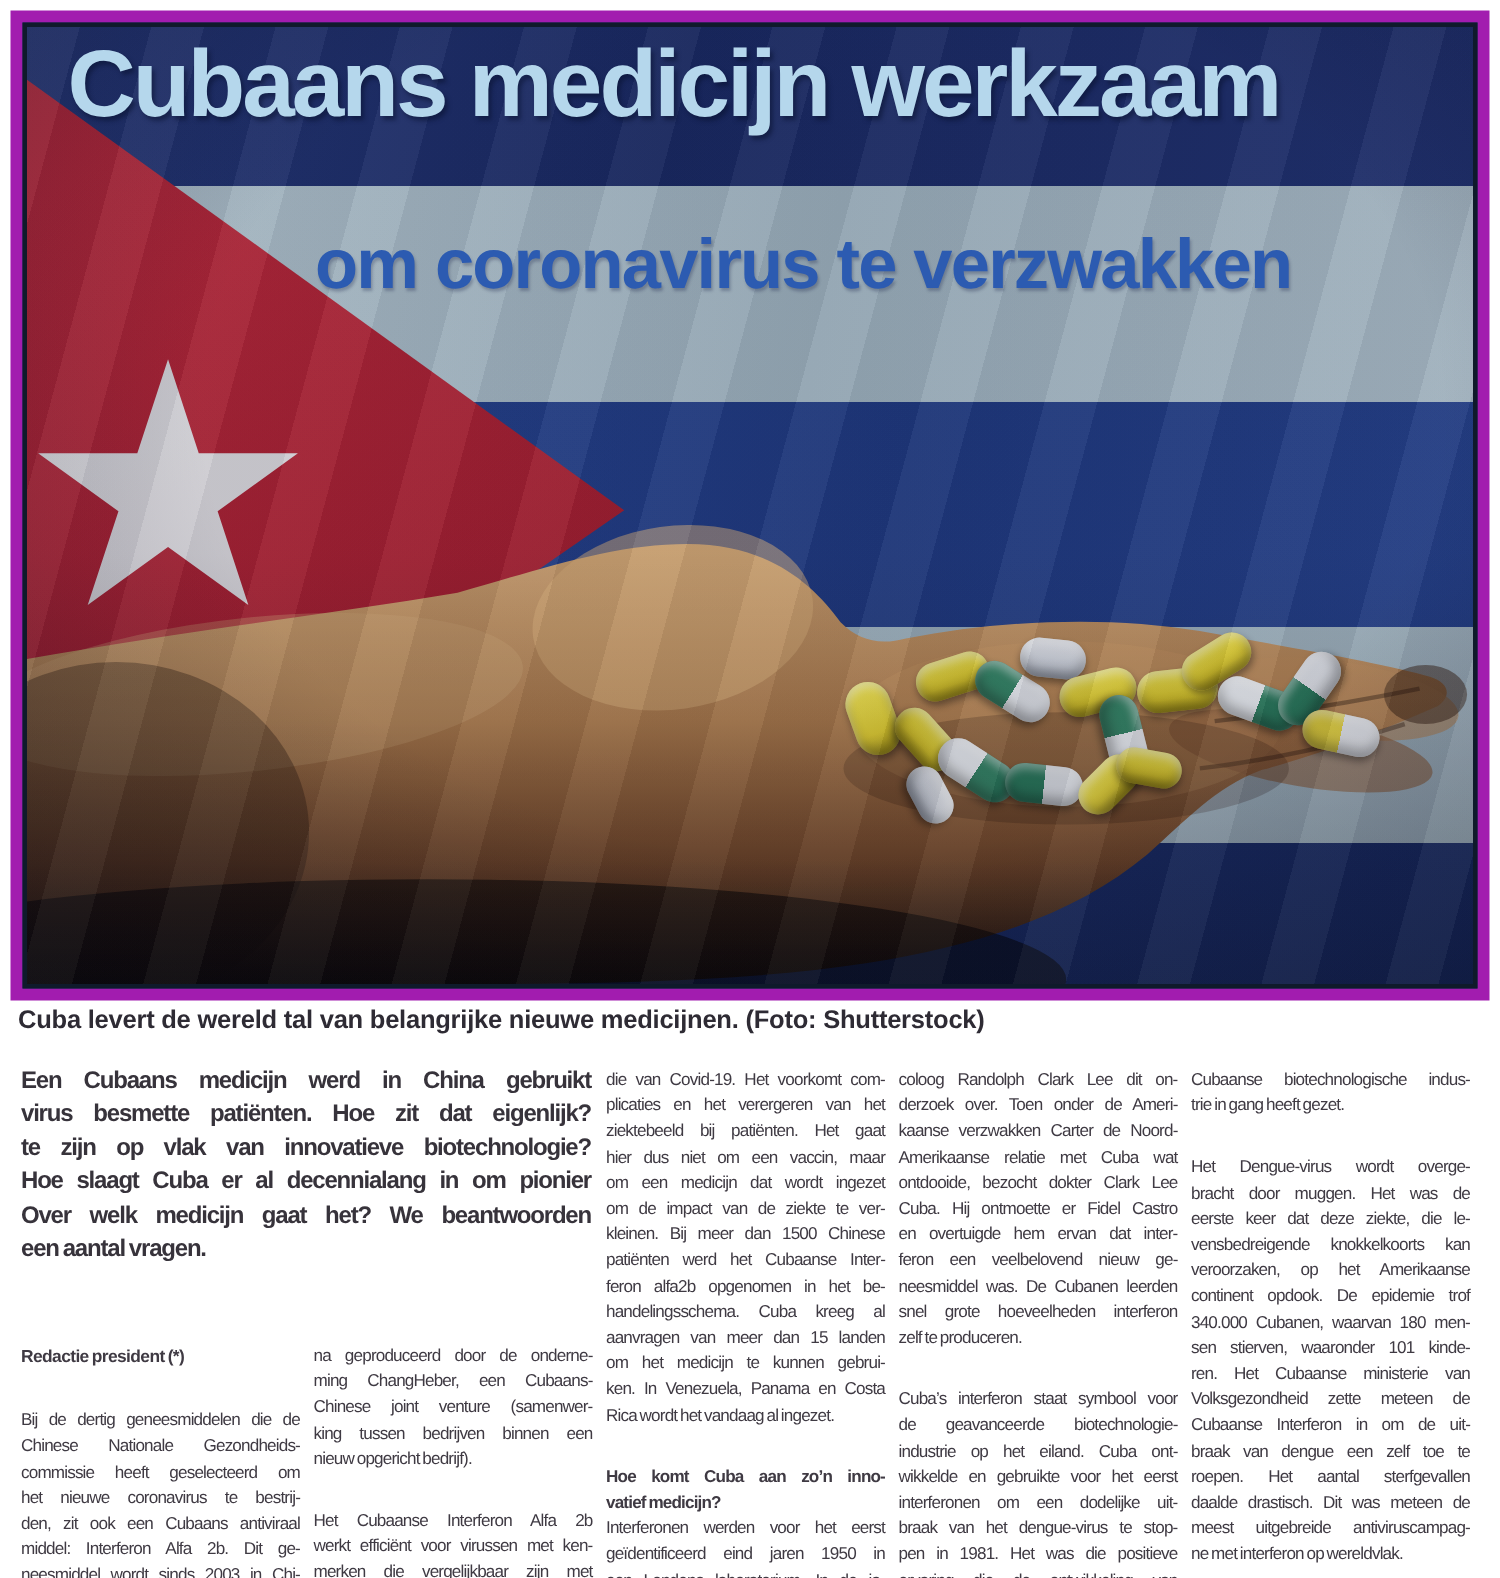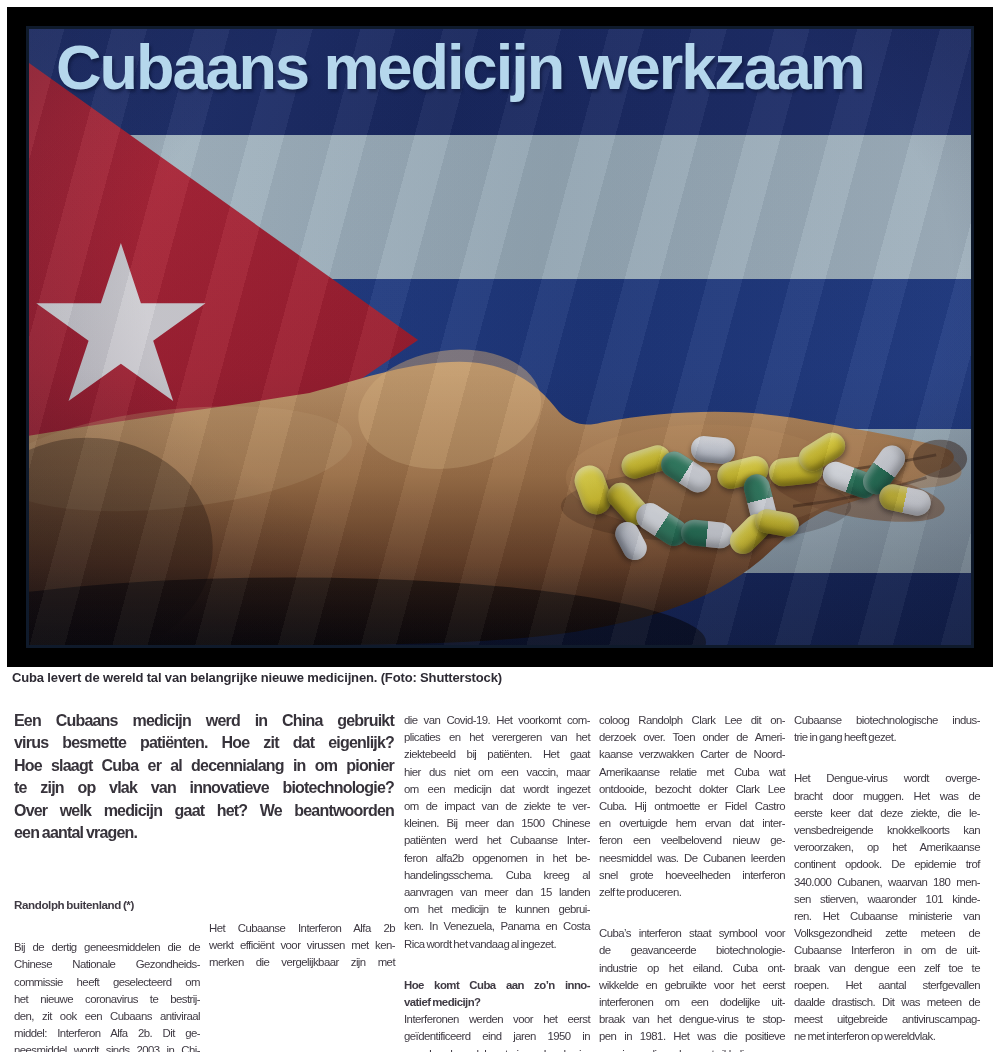--- a/index.html
+++ b/index.html
@@ -6,21 +6,21 @@
   html,body{margin:0;padding:0;}
   body{
     width:1000px;height:1052px;position:relative;overflow:hidden;
     background:#ffffff;
     font-family:"Liberation Sans","DejaVu Sans",sans-serif;
     -webkit-font-smoothing:antialiased;
   }
   
   .photo{
     position:absolute;left:7px;top:7px;width:986px;height:660px;
-    background:#000000;padding:19px;box-sizing:border-box;
+    background:#a21caf;padding:8px;box-sizing:border-box;
   }
   .photo-frame{
     position:relative;width:100%;height:100%;box-sizing:border-box;
     border:3px solid #0f1a2b;overflow:hidden;background:#1d2f6b;
   }
   .stripe{width:100%;}
   .stripe-1{height:106px;background:linear-gradient(105deg,#27397a 0%,#1a2a63 45%,#223372 100%);}
   .stripe-2{height:144px;background:linear-gradient(100deg,#b6c8d2,#9fb3bf 55%,#aec0cb);}
   .stripe-3{height:150px;background:linear-gradient(100deg,#2a4793,#203a80 60%,#27438d);}
   .stripe-4{height:144px;background:linear-gradient(100deg,#b2c4cf,#9bafbc 50%,#a9bcc7);}
@@ -54,21 +54,21 @@
     text-shadow:2px 3px 3px rgba(10,18,50,0.55);
   }
   .headline-2{
     position:absolute;left:192px;top:130px;white-space:nowrap;
     font-size:47px;font-weight:700;letter-spacing:-1.2px;color:#2c5bb1;
     text-shadow:1px 2px 2px rgba(20,30,70,0.28);
   }
   
   .caption{
     position:absolute;left:12px;top:670px;
-    font-size:13px;font-weight:700;letter-spacing:-0.15px;color:#2e2b34;
+    font-size:17px;font-weight:700;letter-spacing:-0.15px;color:#2e2b34;
   }
   
   .ln{text-align:justify;text-align-last:justify;white-space:nowrap;}
   .ln.pend{text-align:left;text-align-last:left;}
   .intro{position:absolute;left:14px;top:710px;width:380px;color:#37333b;}
   .intro .ln{font-size:16px;font-weight:700;line-height:22.4px;letter-spacing:-0.8px;word-spacing:-1px;}
   .col{
     position:absolute;top:712px;width:186px;color:#3f3a43;
     font-size:11.4px;line-height:17.2px;letter-spacing:-0.55px;word-spacing:-0.8px;
   }
@@ -147,51 +147,59 @@
         <div class="pill white-green" style="left: 605px; top: 482px; width: 56px; height: 27px; border-radius: 13.5px; transform: rotate(33deg);"></div>
         <div class="pill green-white" style="left: 652px; top: 492px; width: 52px; height: 26px; border-radius: 13px; transform: rotate(6deg);"></div>
         <div class="pill yellow" style="left: 698px; top: 492px; width: 46px; height: 26px; border-radius: 13px; transform: rotate(-45deg);"></div>
         <div class="pill white" style="left: 582px; top: 500px; width: 40px; height: 24px; border-radius: 12px; transform: rotate(62deg);"></div>
         <div class="pill yellow" style="left: 726px; top: 482px; width: 44px; height: 24px; border-radius: 12px; transform: rotate(10deg);"></div>
       </div>
 
     <div class="photo-tone"></div>
 
     <div class="headline-1">Cubaans medicijn werkzaam</div>
+    <div class="headline-2">om coronavirus te verzwakken</div>
   </div>
 </figure>
 
 <div class="caption">Cuba levert de wereld tal van belangrijke nieuwe medicijnen. (Foto: Shutterstock)</div>
 
 <section>
   <div class="intro">
       <div class="ln">Een Cubaans medicijn werd in China gebruikt</div>
       <div class="ln">virus besmette patiënten. Hoe zit dat eigenlijk?</div>
+      <div class="ln">te zijn op vlak van innovatieve biotechnologie?</div>
       <div class="ln">Hoe slaagt Cuba er al decennialang in om pionier</div>
-      <div class="ln">te zijn op vlak van innovatieve biotechnologie?</div>
       <div class="ln">Over welk medicijn gaat het? We beantwoorden</div>
       <div class="ln pend">een aantal vragen.</div>
     </div>
 
   <div class="col" id="col1">
-    <div class="byline">Randolph buitenland (*)</div>
+    <div class="byline">Redactie president (*)</div>
     <div class="blocks">
         <div class="block">
           <div class="ln">Bij de dertig geneesmiddelen die de</div>
           <div class="ln">Chinese Nationale Gezondheids-</div>
           <div class="ln">commissie heeft geselecteerd om</div>
           <div class="ln">het nieuwe coronavirus te bestrij-</div>
           <div class="ln">den, zit ook een Cubaans antiviraal</div>
           <div class="ln">middel: Interferon Alfa 2b. Dit ge-</div>
           <div class="ln">neesmiddel wordt sinds 2003 in Chi-</div>
         </div>
       </div>
   </div>
   <div class="col" id="col2">
     <div class="blocks">
+        <div class="block">
+          <div class="ln">na geproduceerd door de onderne-</div>
+          <div class="ln">ming ChangHeber, een Cubaans-</div>
+          <div class="ln">Chinese joint venture (samenwer-</div>
+          <div class="ln">king tussen bedrijven binnen een</div>
+          <div class="ln pend">nieuw opgericht bedrijf).</div>
+        </div>
         <div class="block gap">
           <div class="ln">Het Cubaanse Interferon Alfa 2b</div>
           <div class="ln">werkt efficiënt voor virussen met ken-</div>
           <div class="ln">merken die vergelijkbaar zijn met</div>
         </div>
       </div>
   </div>
   <div class="col" id="col3">
     <div class="blocks">
         <div class="block">

